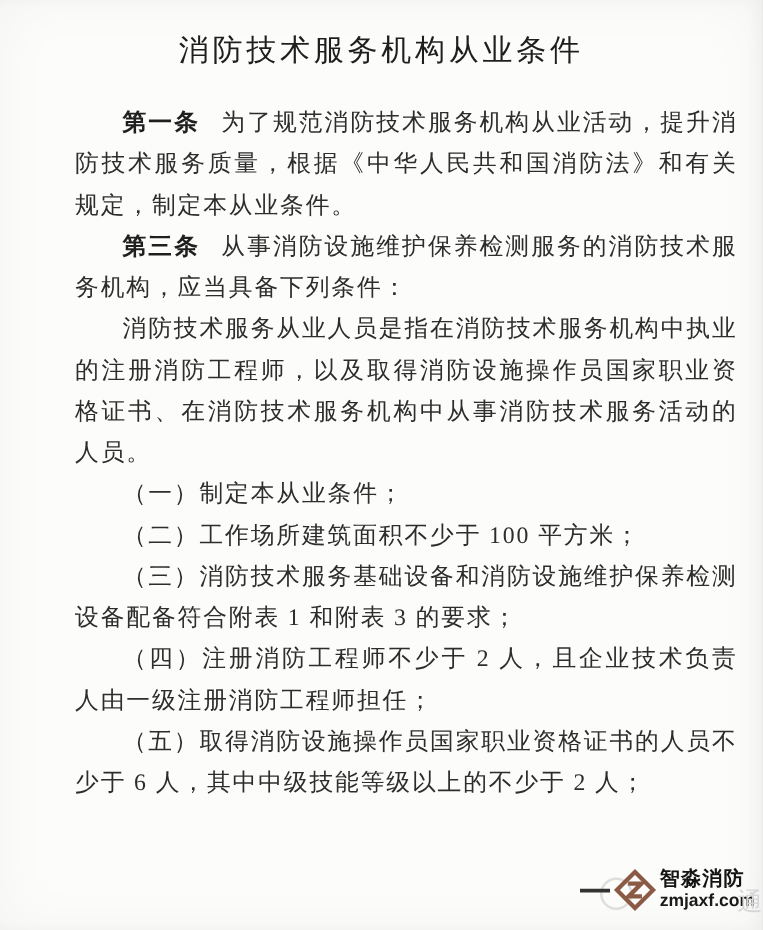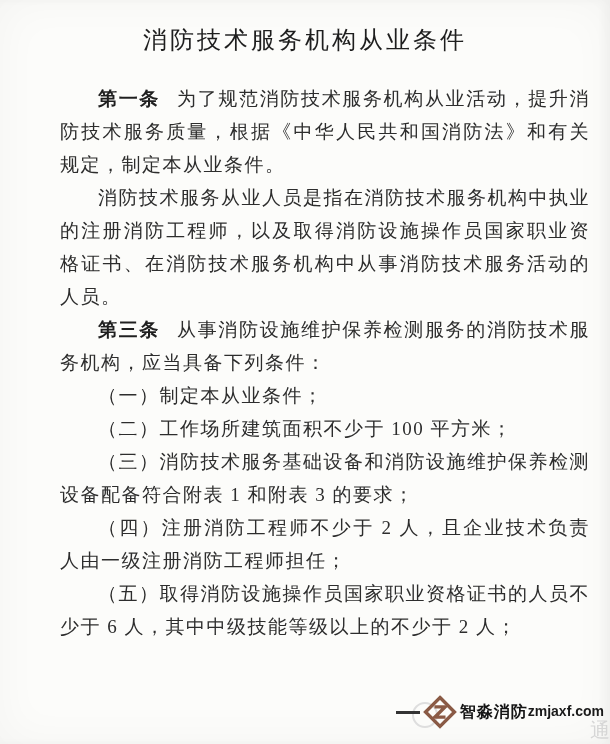--- a/index.html
+++ b/index.html
@@ -69,21 +69,21 @@
     z-index: 0;
   }
   .wm-logo {
     width: 34px;
     height: 34px;
     margin: 0 3px 0 2px;
     z-index: 1;
   }
   .wm-textcol {
     display: flex;
-    flex-direction: row;
+    flex-direction: column;
     line-height: 1.05;
     z-index: 1;
     position: relative;
   }
   .wm-brand {
     font-family: "Liberation Sans", "DejaVu Sans", sans-serif;
     font-weight: 700;
     font-size: 16px;
     letter-spacing: 1px;
     color: #141414;
@@ -108,23 +108,23 @@
 <body>
 
 <div class="page">
 
   <h1 class="doc-title">消防技术服务机构从业条件</h1>
 
   <div class="doc-body">
     <p><span class="lead">第一条</span><span class="ptext">为了规范消防技术服务机构从业活动，提升消防技术服务质量，根据《中华人民共和国消防法》和有关规定，制定本从业条件。</span></p>
 
 
+    <p><span class="lead">第三条</span><span class="ptext">从事消防设施维护保养检测服务的消防技术服务机构，应当具备下列条件：</span></p>
+
     <p><span class="ptext">消防技术服务从业人员是指在消防技术服务机构中执业的注册消防工程师，以及取得消防设施操作员国家职业资格证书、在消防技术服务机构中从事消防技术服务活动的人员。</span></p>
-
-    <p><span class="lead">第三条</span><span class="ptext">从事消防设施维护保养检测服务的消防技术服务机构，应当具备下列条件：</span></p>
 
     <p><span class="ptext">（一）制定本从业条件；</span></p>
 
     <p><span class="ptext">（二）工作场所建筑面积不少于 100 平方米；</span></p>
 
     <p><span class="ptext">（三）消防技术服务基础设备和消防设施维护保养检测设备配备符合附表 1 和附表 3 的要求；</span></p>
 
     <p><span class="ptext">（四）注册消防工程师不少于 2 人，且企业技术负责人由一级注册消防工程师担任；</span></p>
 
     <p><span class="ptext">（五）取得消防设施操作员国家职业资格证书的人员不少于 6 人，其中中级技能等级以上的不少于 2 人；</span></p>

